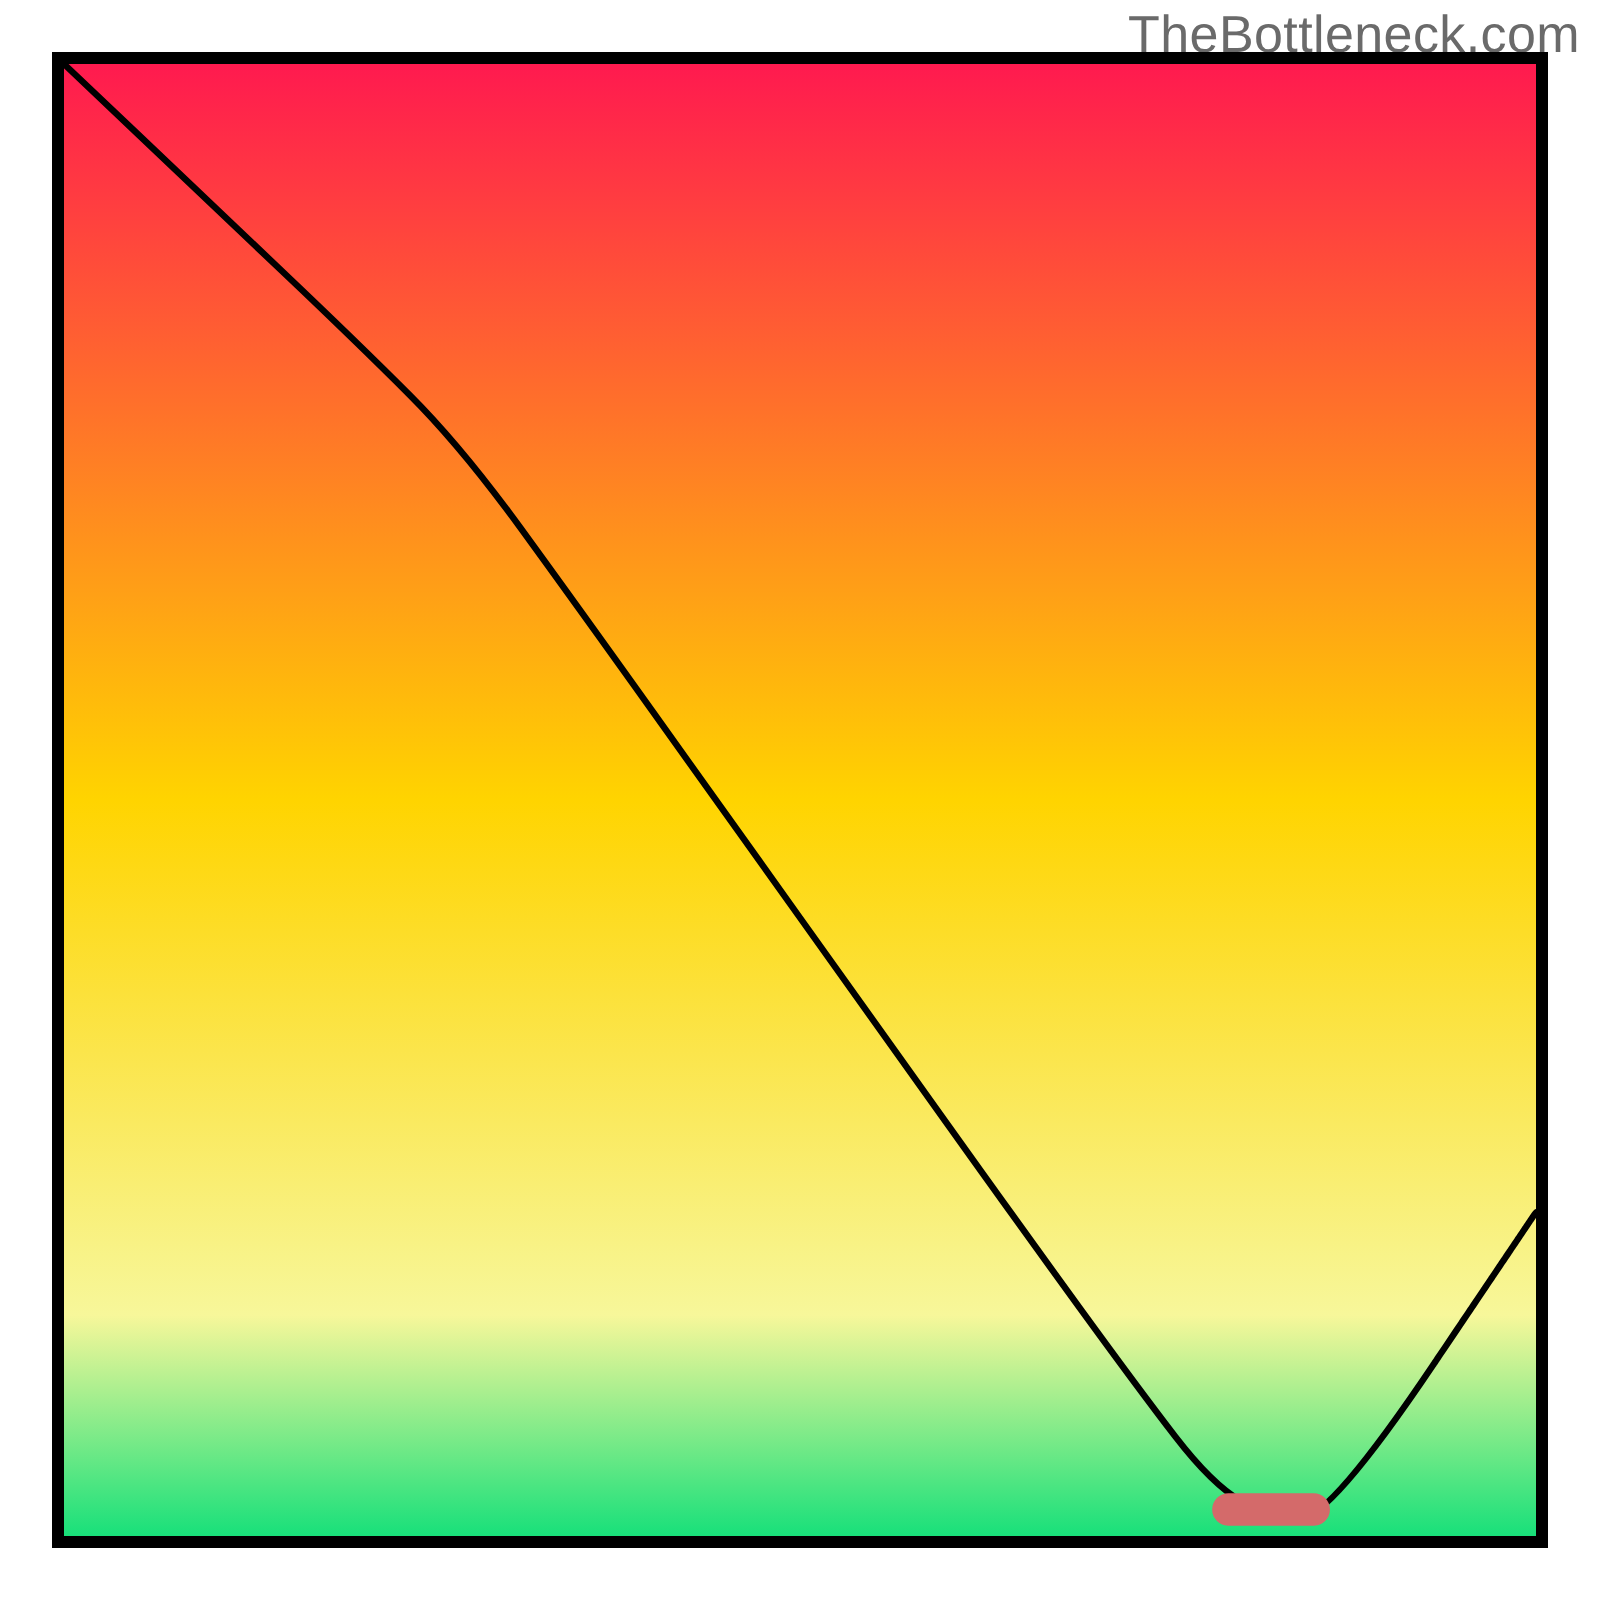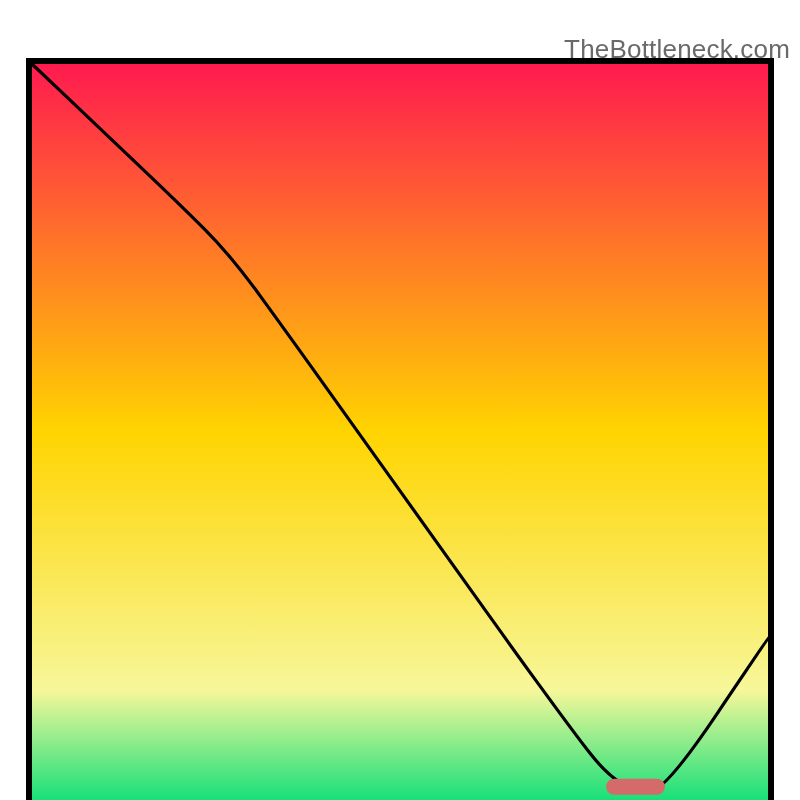--- a/index.html
+++ b/index.html
@@ -8,21 +8,20 @@
     width: 800px;
     height: 800px;
     overflow: hidden;
     background: #ffffff;
     font-family: Arial, Helvetica, sans-serif;
   }
   .wrap {
     position: relative;
     width: 800px;
     height: 652px;
-    margin-top: 32px;
   }
   .watermark {
     position: absolute;
     top: 2px;
     right: 10px;
     font-size: 26px;
     color: #6a6a6a;
     font-weight: 500;
     letter-spacing: 0.2px;
   }

